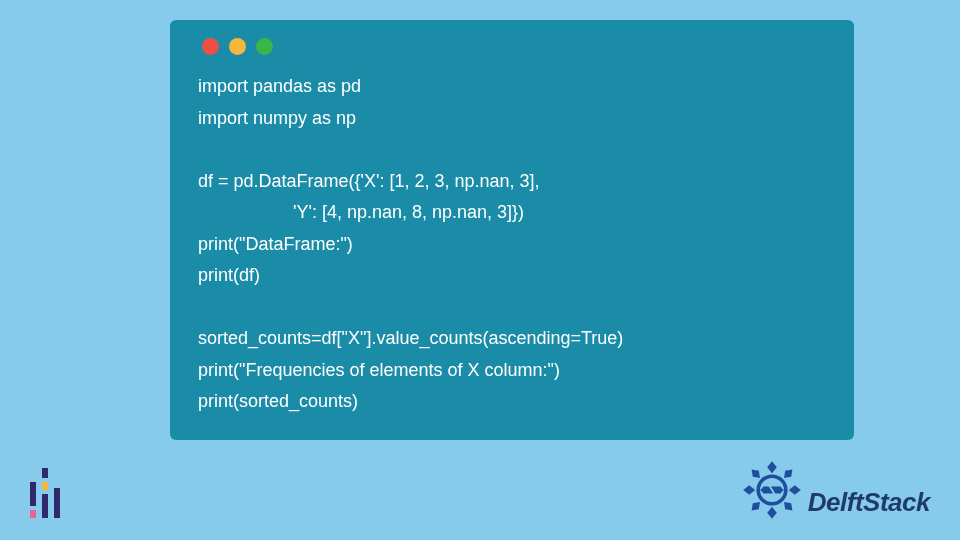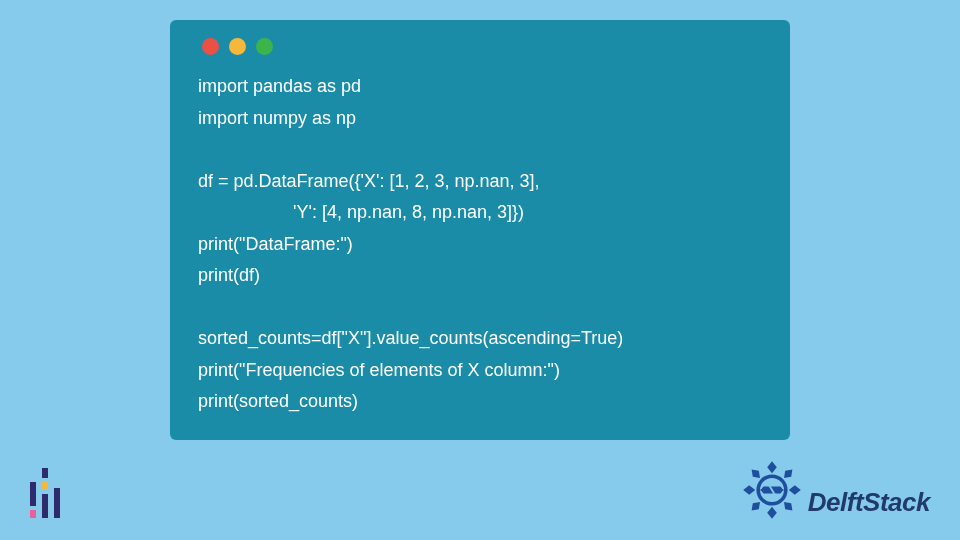--- a/index.html
+++ b/index.html
@@ -8,21 +8,21 @@
     height: 540px;
     background: #86cbec;
     font-family: -apple-system, BlinkMacSystemFont, "Segoe UI", Arial, sans-serif;
     position: relative;
     overflow: hidden;
   }
   .code-window {
     position: absolute;
     left: 170px;
     top: 20px;
-    width: 620px;
+    width: 684px;
     background: #1a8ca8;
     border-radius: 6px;
     padding: 18px 28px 22px 28px;
   }
   .traffic-lights {
     display: flex;
     gap: 10px;
     margin-bottom: 16px;
     padding-left: 4px;
   }

